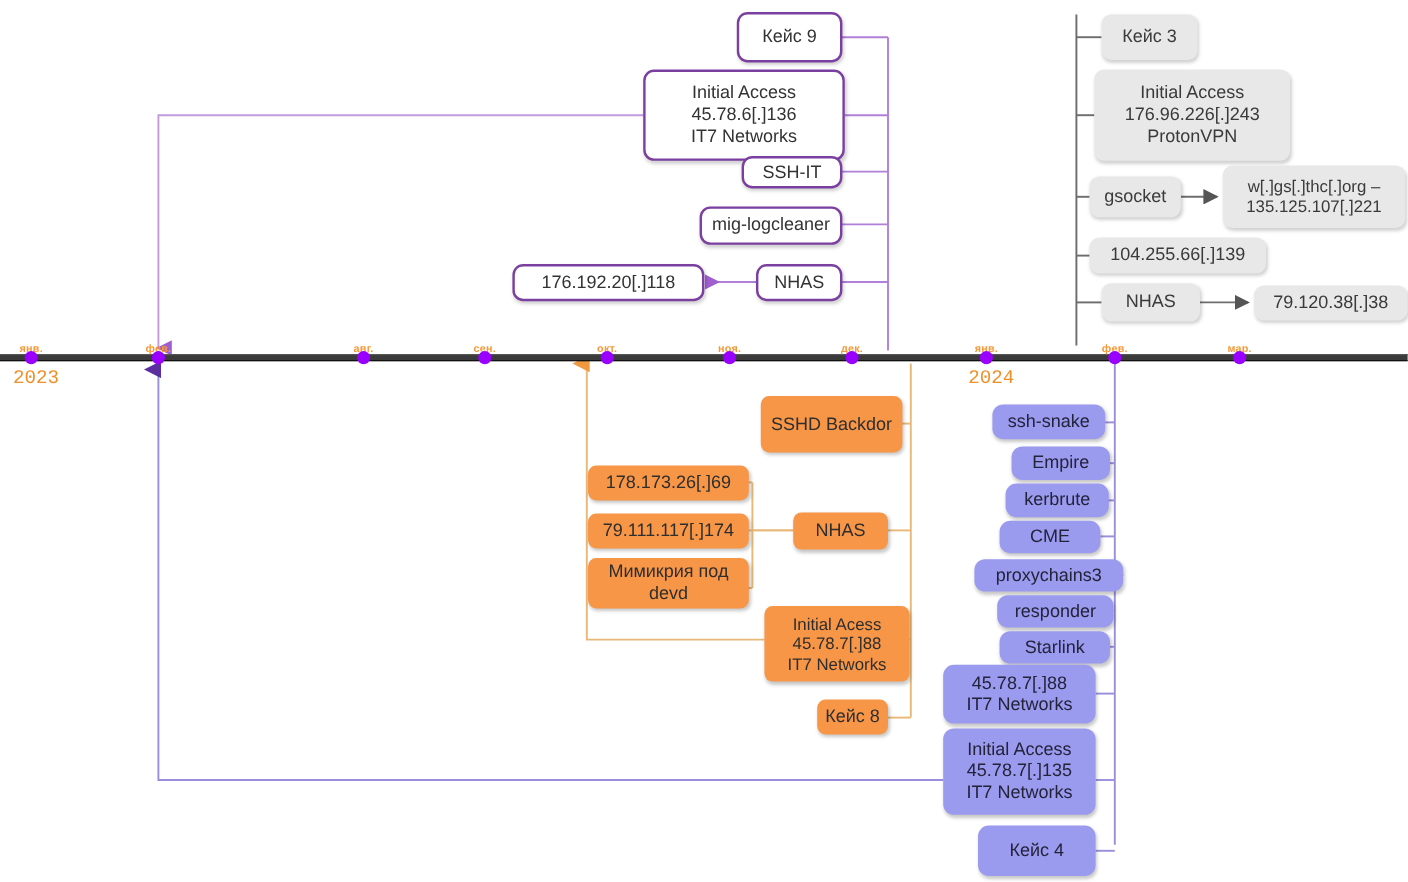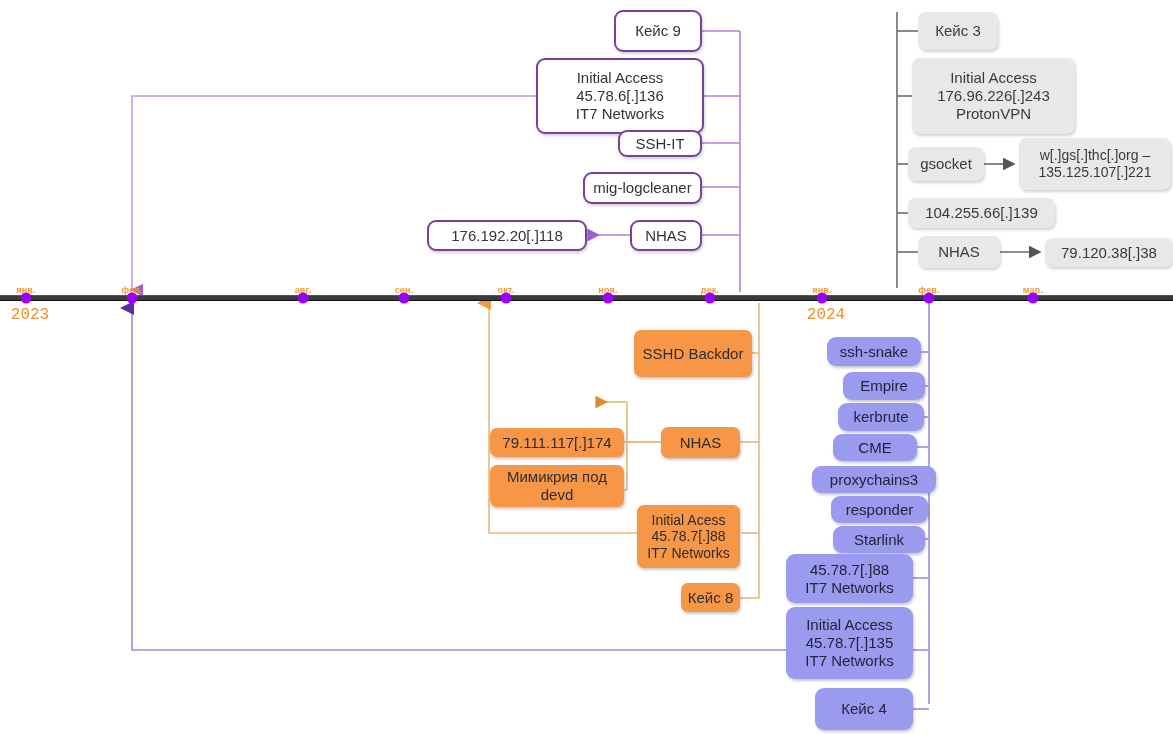--- a/index.html
+++ b/index.html
@@ -214,26 +214,27 @@
   <div class="node n-grey" style="left:908px;top:198px;width:147px;height:30px;">104.255.66[.]139</div>
 
   <div class="node n-grey" style="left:918px;top:236px;width:82px;height:32px;">NHAS</div>
 
   <div class="node n-grey" style="left:1045px;top:238px;width:128px;height:29px;">79.120.38[.]38</div>
 
   <div class="node n-orange" style="left:622px;top:330px;width:118px;height:47px;margin-left:12px;">SSHD Backdor</div>
 
   <div class="node n-orange" style="left:661px;top:427px;width:79px;height:31px;">NHAS</div>
 
+  <div class="node n-orange" style="left:490px;top:388px;width:134px;height:29px;">178.173.26[.]69</div>
 
   <div class="node n-orange" style="left:490px;top:428px;width:134px;height:29px;">79.111.117[.]174</div>
 
   <div class="node n-orange" style="left:490px;top:465px;width:134px;height:42px;">Мимикрия под devd</div>
 
-  <div class="node n-orange" style="left:637px;top:505px;width:103px;height:63px;font-size:14px;">Initial Acess
+  <div class="node n-orange" style="left:637px;top:505px;width:121px;height:63px;font-size:14px;">Initial Acess
 45.78.7[.]88
 IT7 Networks</div>
 
   <div class="node n-orange" style="left:681px;top:583px;width:59px;height:29px;">Кейс 8</div>
 
   <div class="node n-blue" style="left:827px;top:337px;width:94px;height:29px;">ssh-snake</div>
 
   <div class="node n-blue" style="left:843px;top:372px;width:82px;height:28px;">Empire</div>
 
   <div class="node n-blue" style="left:838px;top:403px;width:86px;height:28px;text-align:center;">kerbrute</div>

